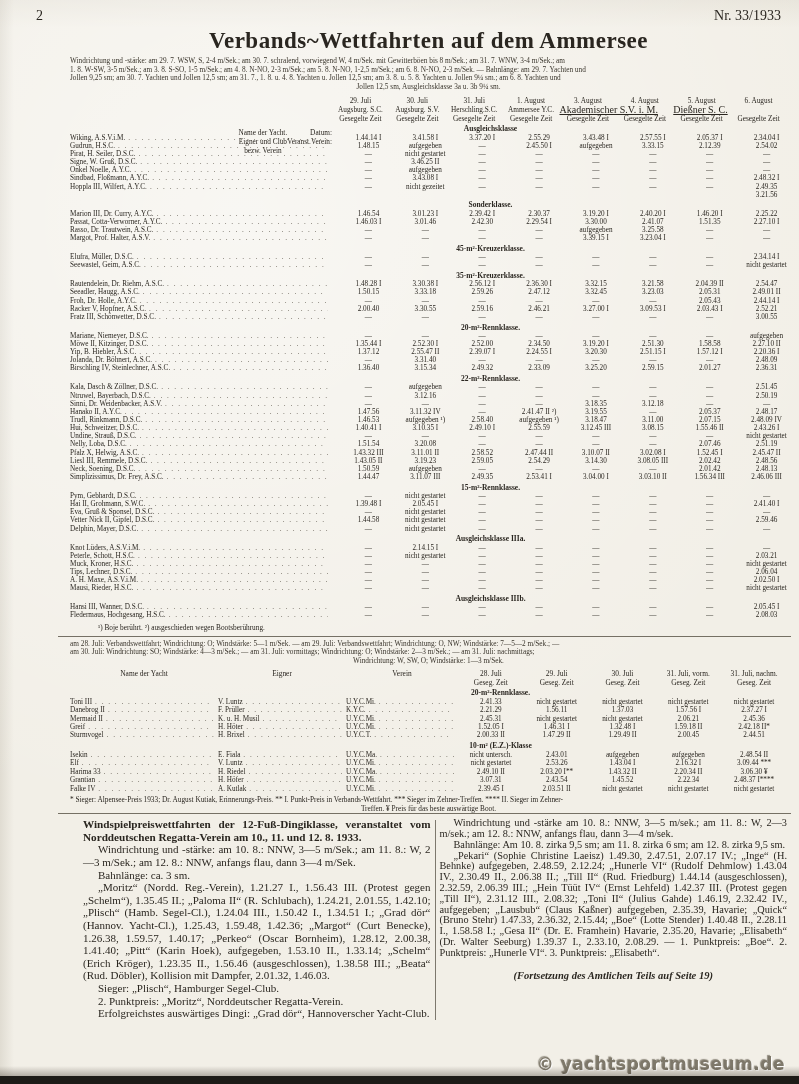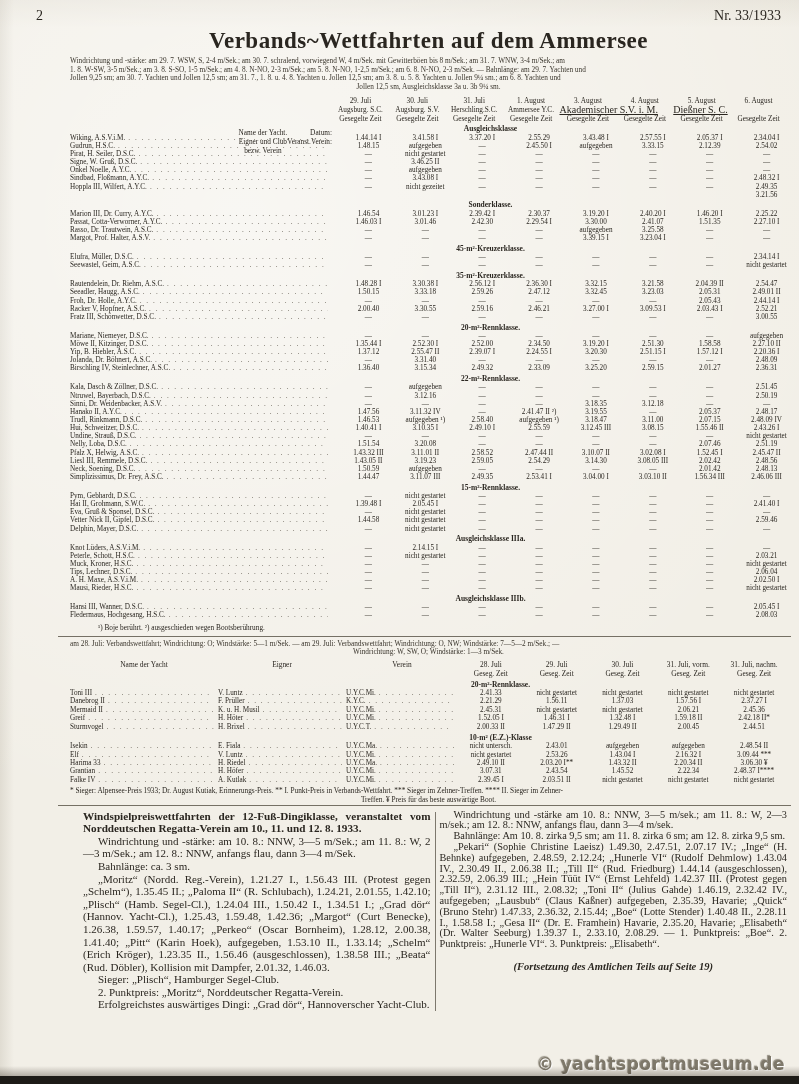--- a/index.html
+++ b/index.html
@@ -835,20 +835,21 @@
       </div>
     </div>
 
   <div class="footnote1">¹) Boje berührt.    ²) ausgeschieden wegen Bootsberührung.</div>
 
   <hr class="rule">
 
 
   <div class="intro">
     <div>am 28. Juli: Verbandswettfahrt;  Windrichtung: O;  Windstärke: 5—1 m/Sek.  —  am 29. Juli: Verbandswettfahrt;  Windrichtung: O, NW;  Windstärke: 7—5—2 m/Sek.;  —</div>
+    <div>am 30. Juli:  Windrichtung: SO;  Windstärke: 4—3 m/Sek.;  —  am 31. Juli: vormittags;  Windrichtung: O;  Windstärke: 2—3 m/Sek.;  —  am 31. Juli: nachmittags;</div>
     <div class="c">Windrichtung: W, SW, O;   Windstärke: 1—3 m/Sek.</div>
   </div>
 
   <div class="t2headrow">
     <div class="t2hc">Name der Yacht</div>
     <div class="t2hc">Eigner</div>
     <div class="t2hc">Verein</div>
     <div class="t2hc">
       <div>28. Juli</div>
         <div>Geseg. Zeit</div>

